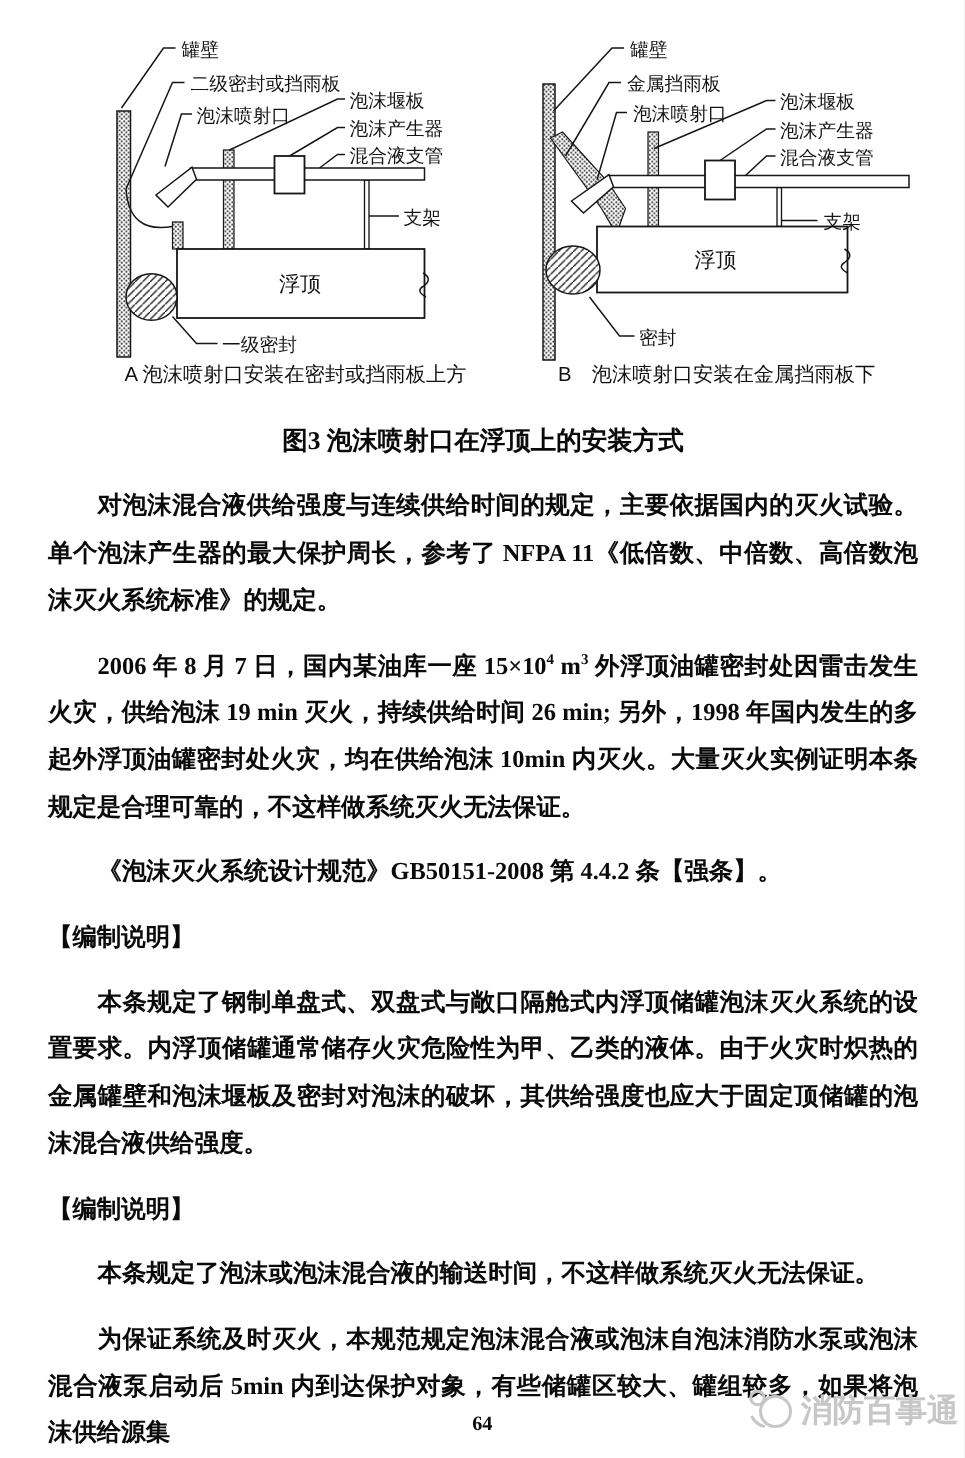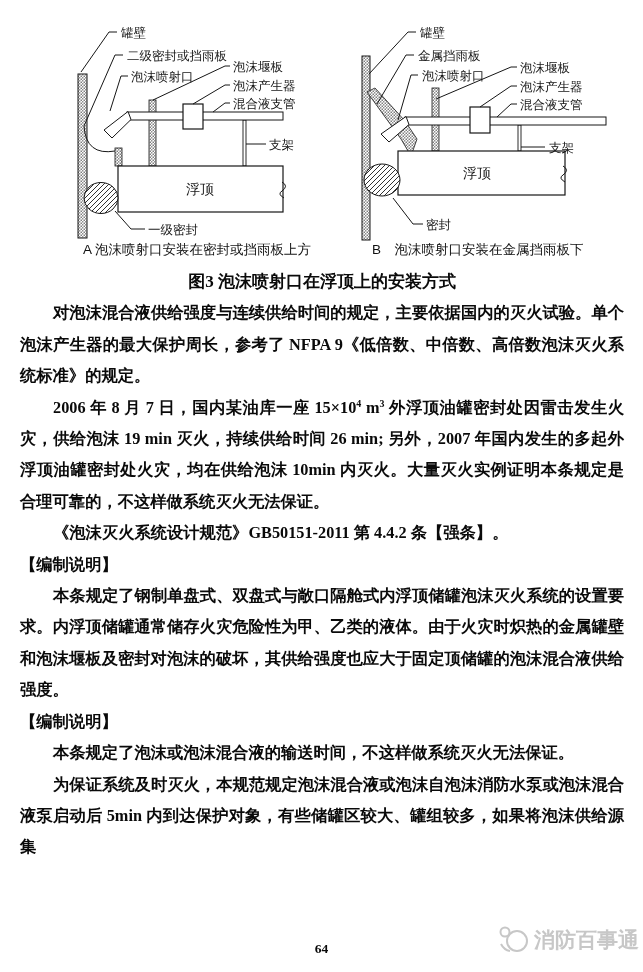--- a/index.html
+++ b/index.html
@@ -8,21 +8,21 @@
   .figure-area{position:absolute;left:0;top:0;width:643px;height:270px;}
   .diagram{position:absolute;top:8px;}
   .diagram-a{left:55px;}
   .diagram-b{left:347px;}
   svg text{font-family:"Liberation Sans","DejaVu Sans",sans-serif;font-size:12.5px;fill:#141414;}
   svg text.dcap{font-size:13.5px;fill:#111;}
   svg text.big{font-size:14px;}
   .lines{stroke:#161616;stroke-width:1;fill:none;}
   .content{position:absolute;left:20px;top:266px;width:604px;
            font-size:16.3px;font-weight:bold;line-height:31.4px;text-align:justify;}
-  .content p{margin:0;}
+  .content p{margin:12px;}
   .fig-title{text-align:center;font-size:17px;}
   .indent{text-indent:33px;}
   .sec-num{display:inline-block;min-width:64px;}
   sup{font-size:10px;line-height:0;}
   .page-number{position:absolute;left:0;top:941px;width:643px;text-align:center;
                font-size:13.5px;font-weight:bold;}
   .watermark{position:absolute;top:924px;right:4px;display:flex;align-items:flex-end;gap:3px;
              color:#c7c7c7;font-size:21px;font-weight:bold;
              font-family:"Liberation Sans","DejaVu Sans",sans-serif;}
 </style>
@@ -135,25 +135,25 @@
       <text x="173" y="101">混合液支管</text>
       <text x="202" y="144">支架</text>
       <text x="79" y="221">密封</text>
       <text class="dcap" x="25" y="246">B　泡沫喷射口安装在金属挡雨板下</text>
     </svg>
   </div>
 
   <div class="content">
     <p class="fig-title">图3 泡沫喷射口在浮顶上的安装方式</p>
 
-    <p class="indent">对泡沫混合液供给强度与连续供给时间的规定，主要依据国内的灭火试验。单个泡沫产生器的最大保护周长，参考了 NFPA 9《低倍数、中倍数、高倍数泡沫灭火系统标准》的规定。</p>
+    <p class="indent">对泡沫混合液供给强度与连续供给时间的规定，主要依据国内的灭火试验。单个泡沫产生器的最大保护周长，参考了 NFPA 11《低倍数、中倍数、高倍数泡沫灭火系统标准》的规定。</p>
 
-    <p class="indent"><span>2006 年 8 月 7 日，国内某油库一座 15×10</span><sup>4</sup><span> m</span><sup>3</sup><span> 外浮顶油罐密封处因雷击发生火灾，供给泡沫 19 min 灭火，持续供给时间 26 min; 另外，2007 年国内发生的多起外浮顶油罐密封处火灾，均在供给泡沫 10min 内灭火。大量灭火实例证明本条规定是合理可靠的，不这样做系统灭火无法保证。</span></p>
+    <p class="indent"><span>2006 年 8 月 7 日，国内某油库一座 15×10</span><sup>4</sup><span> m</span><sup>3</sup><span> 外浮顶油罐密封处因雷击发生火灾，供给泡沫 19 min 灭火，持续供给时间 26 min; 另外，1998 年国内发生的多起外浮顶油罐密封处火灾，均在供给泡沫 10min 内灭火。大量灭火实例证明本条规定是合理可靠的，不这样做系统灭火无法保证。</span></p>
 
-    <p class="indent">《泡沫灭火系统设计规范》GB50151-2011 第 4.4.2 条【强条】。</p>
+    <p class="indent">《泡沫灭火系统设计规范》GB50151-2008 第 4.4.2 条【强条】。</p>
     <p>【编制说明】</p>
     <p class="indent">本条规定了钢制单盘式、双盘式与敞口隔舱式内浮顶储罐泡沫灭火系统的设置要求。内浮顶储罐通常储存火灾危险性为甲、乙类的液体。由于火灾时炽热的金属罐壁和泡沫堰板及密封对泡沫的破坏，其供给强度也应大于固定顶储罐的泡沫混合液供给强度。</p>
 
     <p>【编制说明】</p>
     <p class="indent">本条规定了泡沫或泡沫混合液的输送时间，不这样做系统灭火无法保证。</p>
     <p class="indent">为保证系统及时灭火，本规范规定泡沫混合液或泡沫自泡沫消防水泵或泡沫混合液泵启动后 5min 内到达保护对象，有些储罐区较大、罐组较多，如果将泡沫供给源集</p>
   </div>
 
   <div class="watermark">
     <svg width="34" height="30" viewBox="0 0 34 30">

